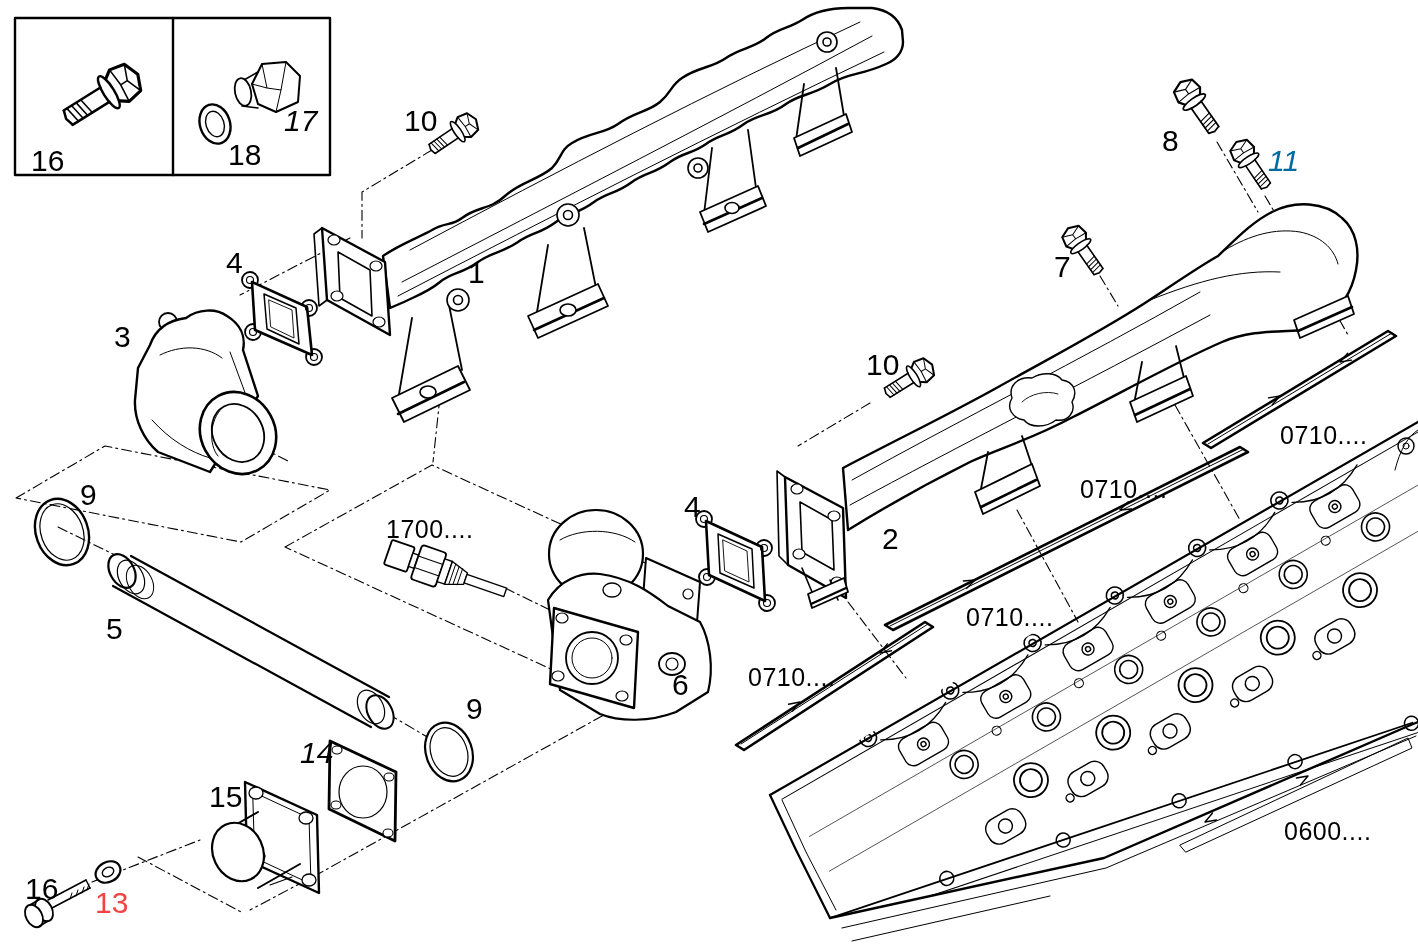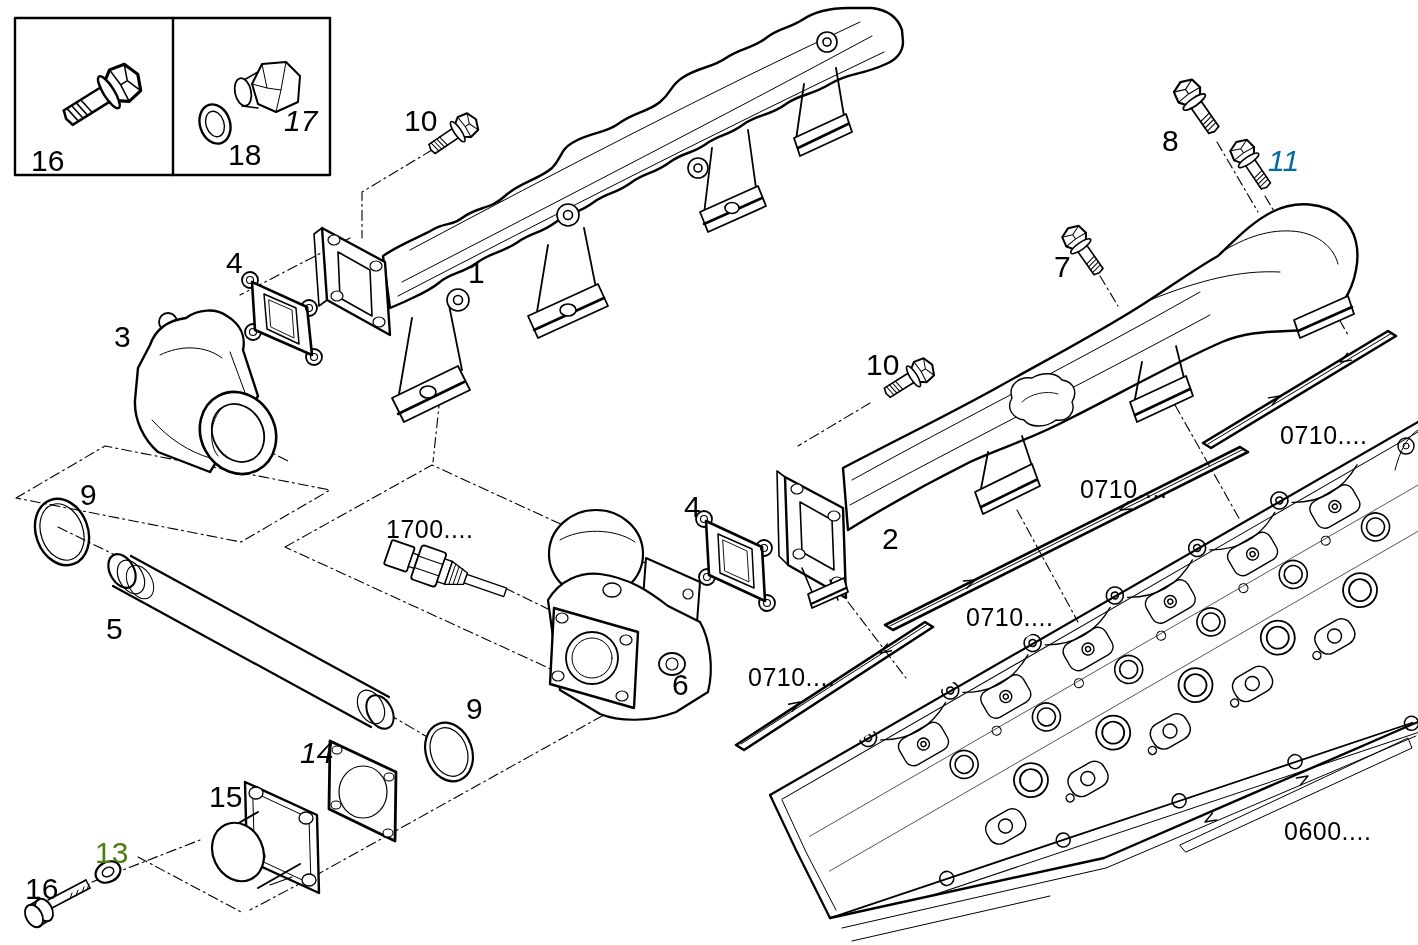--- a/index.html
+++ b/index.html
@@ -480,21 +480,21 @@
     <div class="callout" style="left: 672px; top: 670px; color: rgb(0, 0, 0);">6</div>
     <div class="callout" style="left: 684px; top: 492px; color: rgb(0, 0, 0);">4</div>
     <div class="callout" style="left: 866px; top: 350px; color: rgb(0, 0, 0);">10</div>
     <div class="callout" style="left: 882px; top: 524px; color: rgb(0, 0, 0);">2</div>
     <div class="callout" style="left: 1054px; top: 252px; color: rgb(0, 0, 0);">7</div>
     <div class="callout" style="left: 1162px; top: 126px; color: rgb(0, 0, 0);">8</div>
     <div class="callout" style="left: 1268px; top: 146px; color: #0369a1; font-style: italic;">11</div>
     <div class="callout" style="left: 466px; top: 694px; color: rgb(0, 0, 0);">9</div>
     <div class="callout" style="left: 300px; top: 738px; color: rgb(0, 0, 0); font-style: italic;">14</div>
     <div class="callout" style="left: 209px; top: 782px; color: rgb(0, 0, 0);">15</div>
-    <div class="callout" style="left: 95px; top: 838px; color: #4d7c0f;">13</div>
+    <div class="callout" style="left: 95px; top: 888px; color: #ef4444;">13</div>
     <div class="callout" style="left: 25px; top: 874px; color: rgb(0, 0, 0);">16</div>
     <div class="refcode" style="left: 386px; top: 508px; color: rgb(0, 0, 0);">1700....</div>
     <div class="refcode" style="left: 748px; top: 656px; color: rgb(0, 0, 0);">0710....</div>
     <div class="refcode" style="left: 966px; top: 596px; color: rgb(0, 0, 0);">0710....</div>
     <div class="refcode" style="left: 1080px; top: 468px; color: rgb(0, 0, 0);">0710....</div>
     <div class="refcode" style="left: 1280px; top: 414px; color: rgb(0, 0, 0);">0710....</div>
     <div class="refcode" style="left: 1284px; top: 810px; color: rgb(0, 0, 0);">0600....</div>
   </div>
 
 </body></html>

